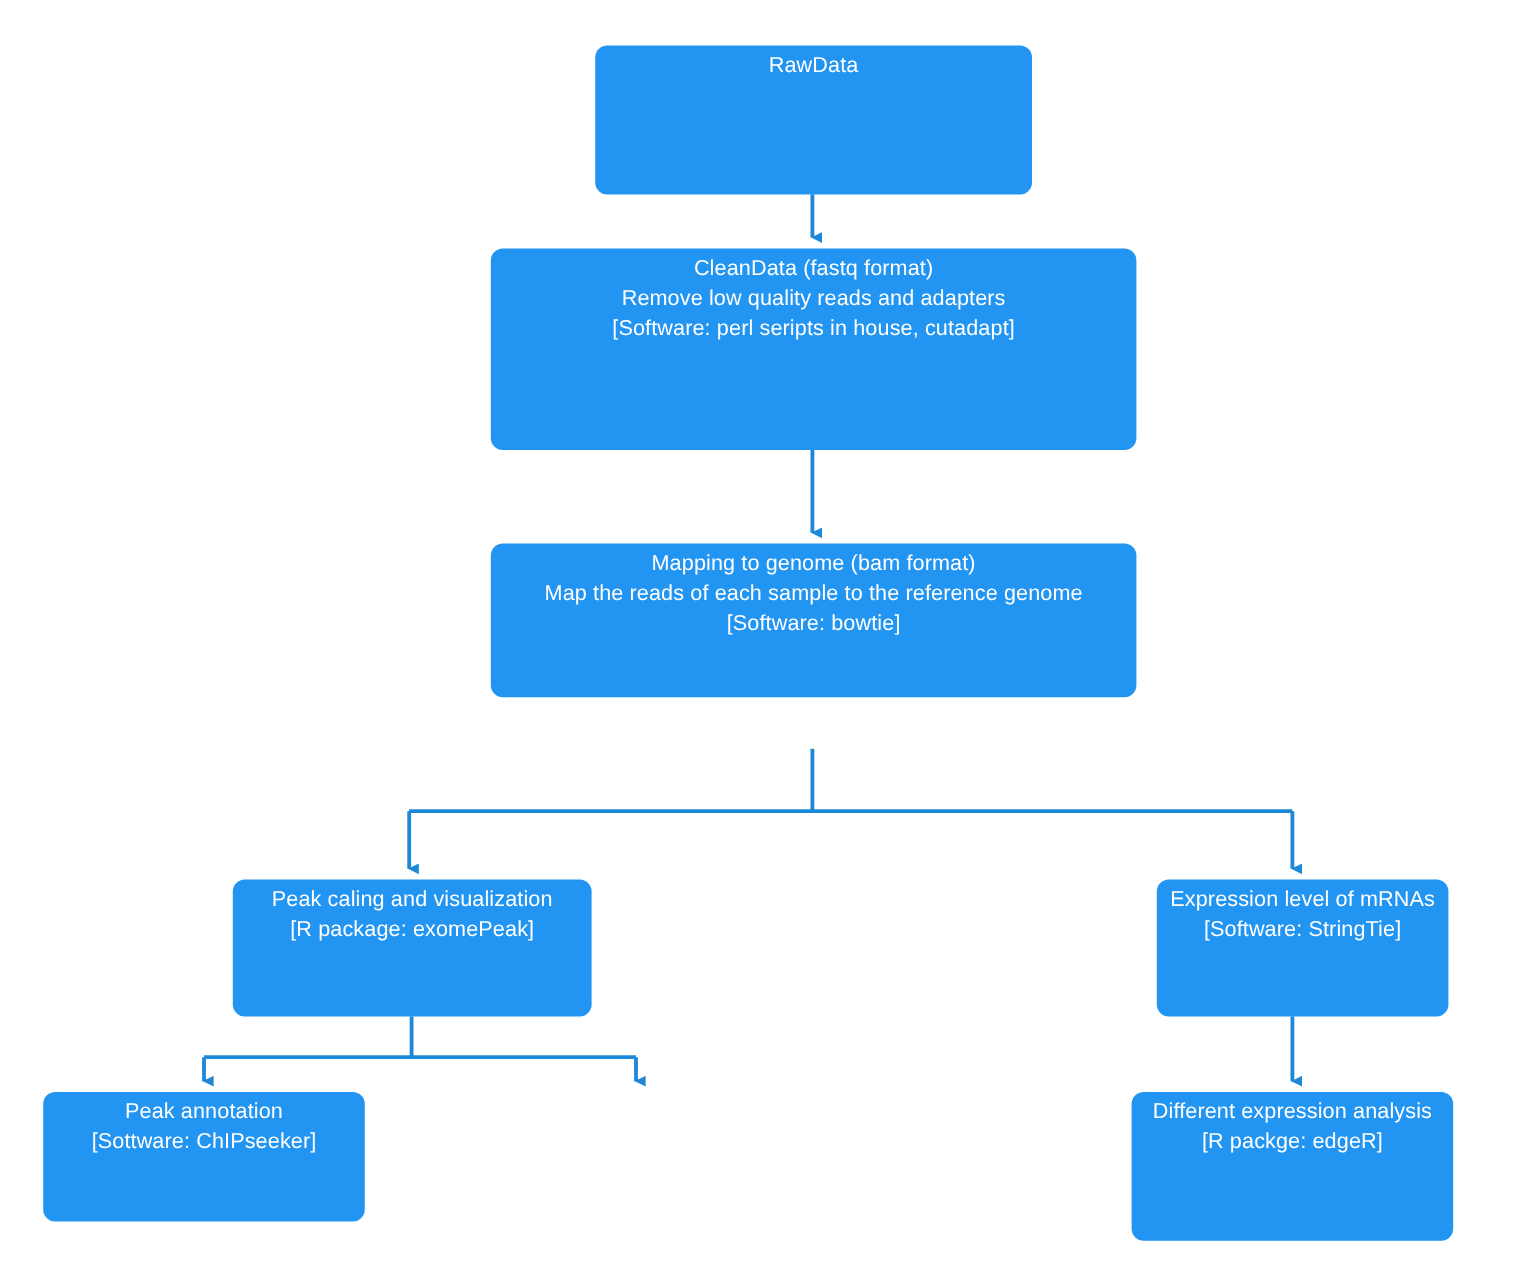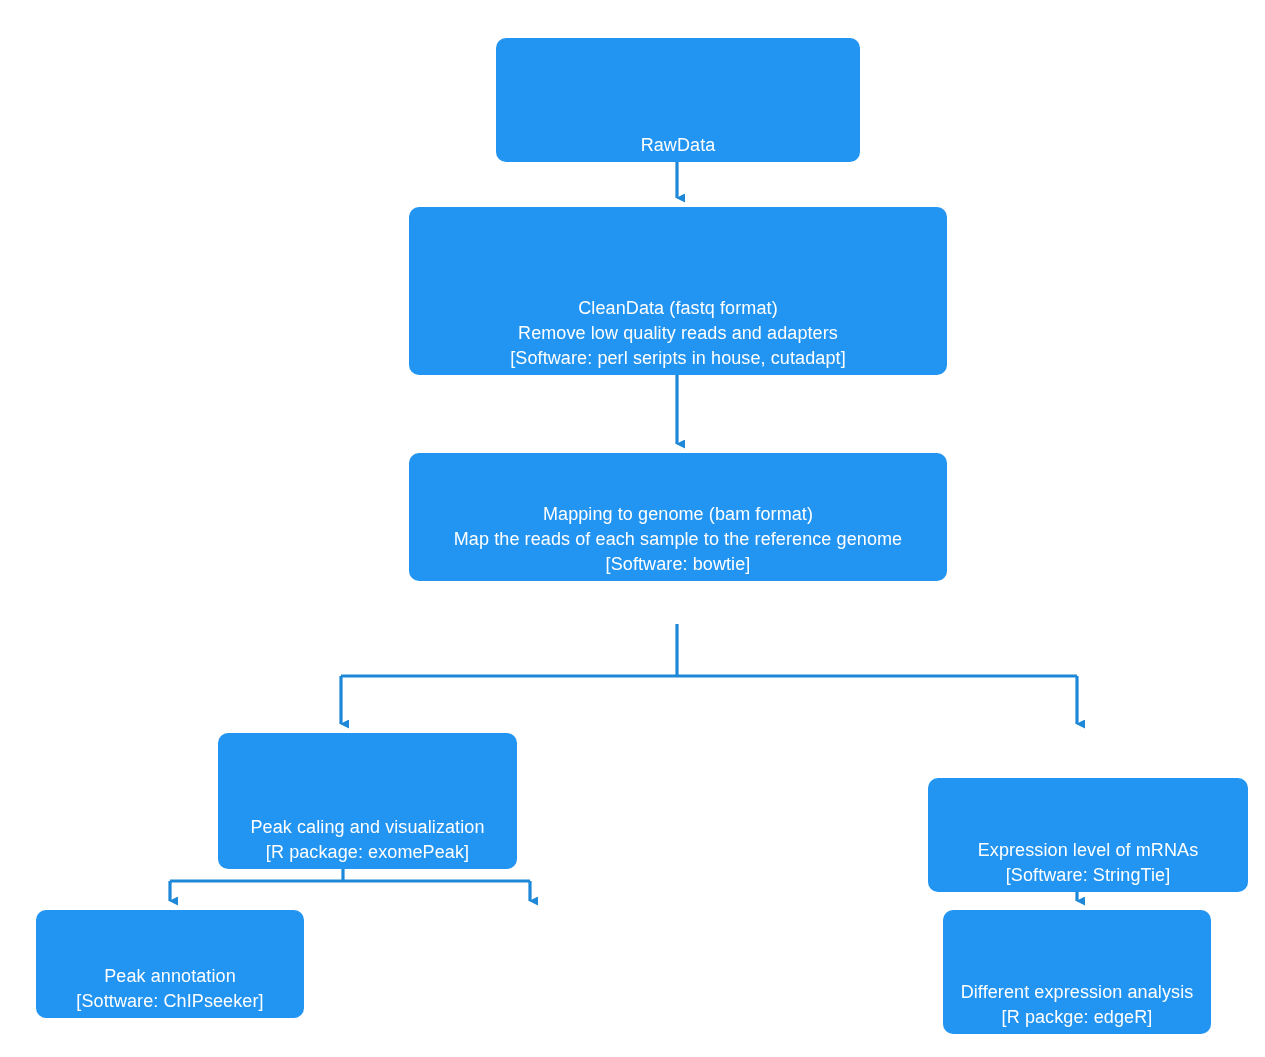--- a/index.html
+++ b/index.html
@@ -26,40 +26,40 @@
     width: 1265px;
     height: 1057px;
     pointer-events: none;
   }
 
   .node {
     position: absolute;
     background: #2294f2;
     border-radius: 10px;
     display: flex;
-    align-items: flex-end;
+    align-items: flex-start;
     justify-content: center;
     text-align: center;
     color: #ffffff;
     font-size: 18px;
     line-height: 25px;
     font-weight: 400;
     letter-spacing: 0.1px;
     padding: 4px 10px;
     z-index: 2;
   }
 
   .node-label { white-space: pre-line; }
 
   
   #node-rawdata      { left: 496px; top: 38px;  width: 364px; height: 124px; }
   #node-cleandata    { left: 409px; top: 207px; width: 538px; height: 168px; }
   #node-mapping      { left: 409px; top: 453px; width: 538px; height: 128px; }
-  #node-peakcalling  { left: 194px; top: 733px; width: 299px; height: 136px; margin-left: 24px; }
-  #node-expression   { left: 928px; top: 733px; width: 320px; height: 114px; margin-top: 45px; }
+  #node-peakcalling  { left: 194px; top: 733px; width: 299px; height: 114px; }
+  #node-expression   { left: 964px; top: 733px; width: 243px; height: 114px; }
   #node-peakannot    { left: 36px;  top: 910px; width: 268px; height: 108px; }
   #node-motif        { left: 396px; top: 910px; width: 268px; height: 108px; }
   #node-diffexpr     { left: 943px; top: 910px; width: 268px; height: 124px; }
 </style>
 </head>
 <body>
 
 <div id="flowchart">
 
   <svg id="edges" viewBox="0 0 1265 1057" width="1265" height="1057" aria-hidden="true">

